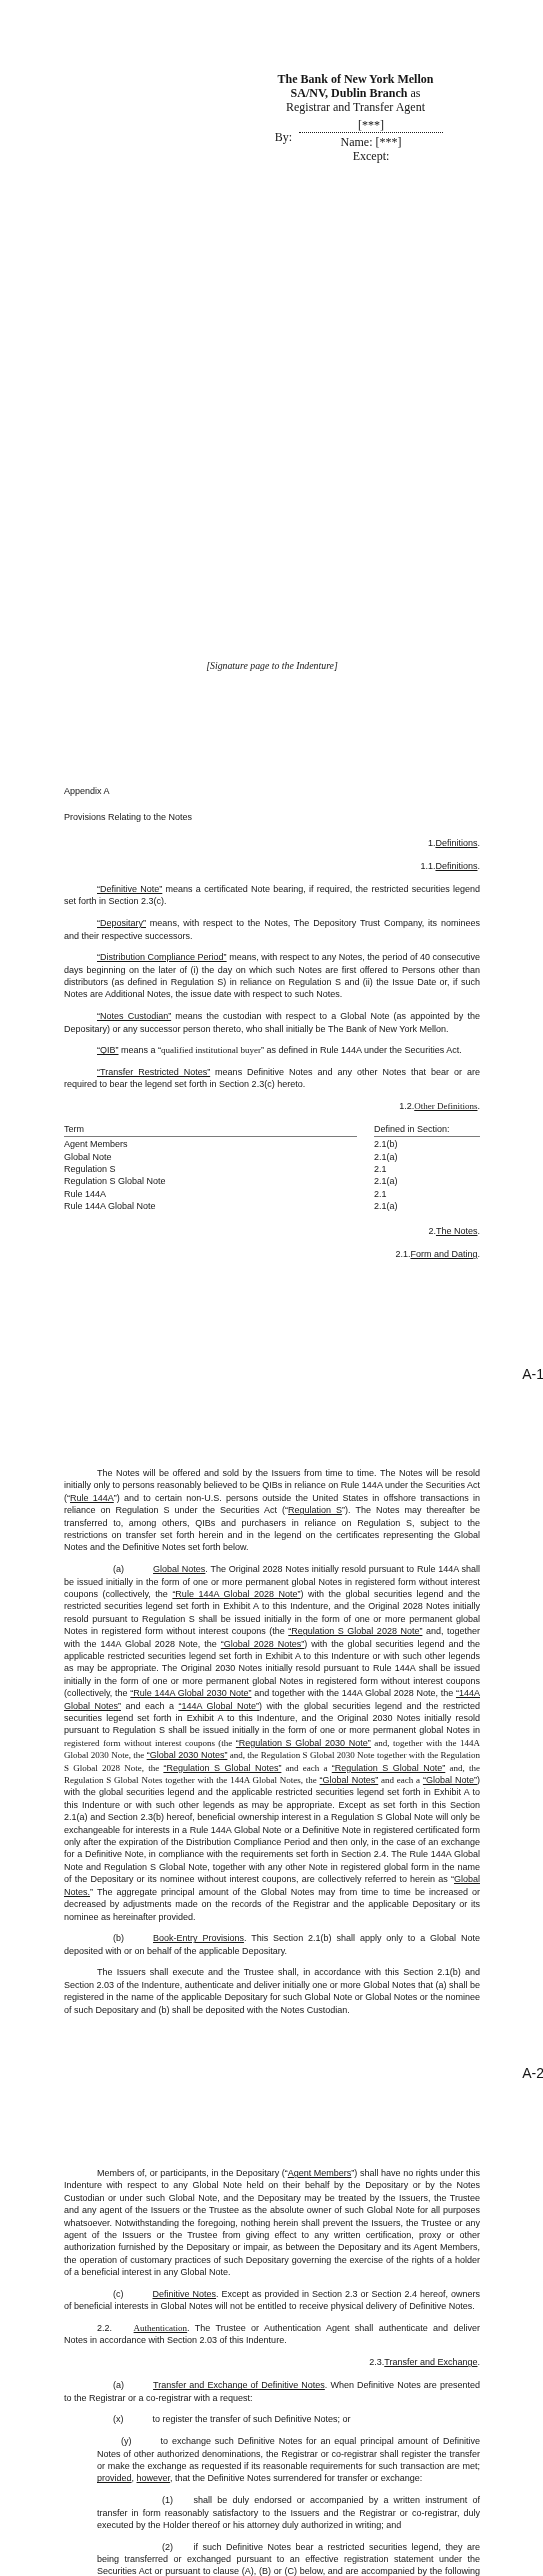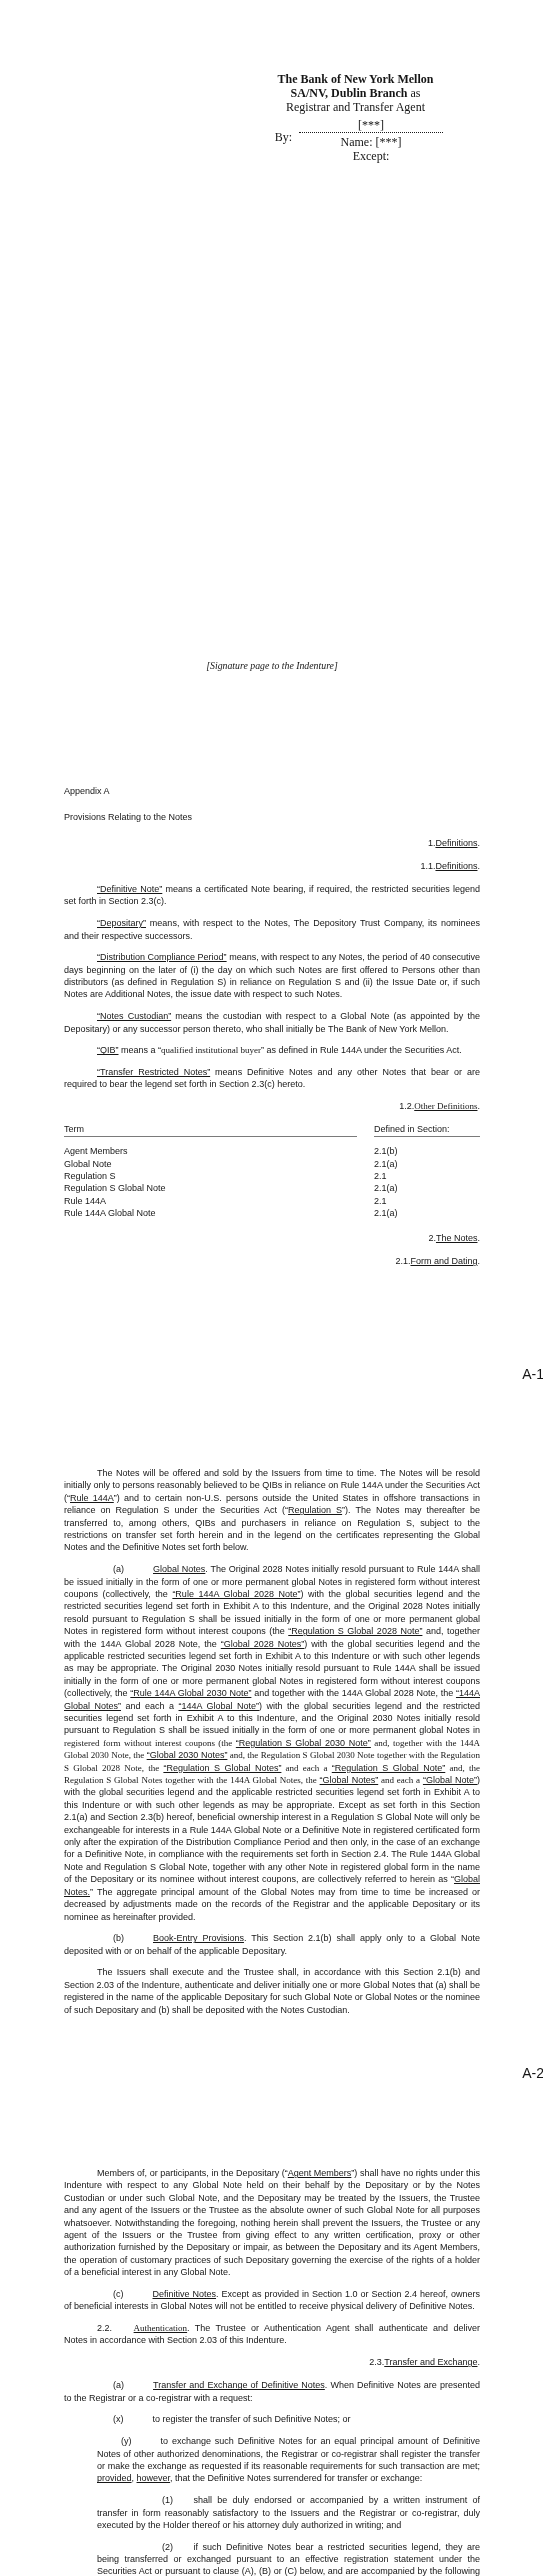--- a/index.html
+++ b/index.html
@@ -22,21 +22,21 @@
   .para.l1{margin-left:33px;text-indent:65px;}
   .para.h2p{text-indent:33px;}
   .tab{display:inline-block;}
   .u{text-decoration:underline;}
   .b{font-weight:bold;}
   .sf{font-family:"Liberation Serif",serif;}
   .def-table{margin:10.3px 0 12.4px 0;}
   .def-row{display:flex;gap:17.5px;line-height:12.4px;}
   .def-col1{flex:1;text-align:left;}
   .def-col2{width:106px;}
-  .def-head{margin-bottom:8px;}
+  .def-head{margin-bottom:1px;}
   .def-head .def-col1,.def-head .def-col2{border-bottom:1px solid #7a7a7a;padding-bottom:0.5px;}
   .folio{position:absolute;left:0;width:100%;text-align:right;font-size:14px;}
   .f1{top:663px;}
   .f2{top:659px;}
   .sig-block{position:absolute;left:268px;top:72px;width:175px;font-family:"Liberation Serif",serif;font-size:12px;line-height:14px;text-align:center;}
   .by-row{display:flex;margin-top:4.1px;}
   .by-label{width:31px;margin-top:12.4px;}
   .by-col{flex:1;}
   .dotline{border-bottom:1.3px dotted #1a1a1a;height:1px;margin-top:-1px;}
   .namel{margin-top:2.1px;}
@@ -118,21 +118,21 @@
         <div class="para la"><span>(a)</span><span class="tab" style="width: 29px;"></span><span class="u">Global Notes</span><span>. The Original 2028 Notes initially resold pursuant to Rule 144A shall be issued initially in the form of one or more permanent global Notes in registered form without interest coupons (collectively, the </span><span class="u">“Rule 144A Global 2028 Note”</span><span>) with the global securities legend and the restricted securities legend set forth in Exhibit A to this Indenture, and the Original 2028 Notes initially resold pursuant to Regulation S shall be issued initially in the form of one or more permanent global Notes in registered form without interest coupons (the </span><span class="u">“Regulation S Global 2028 Note”</span><span> and, together with the 144A Global 2028 Note, the </span><span class="u">“Global 2028 Notes”</span><span>) with the global securities legend and the applicable restricted securities legend set forth in Exhibit A to this Indenture or with such other legends as may be appropriate. The Original 2030 Notes initially resold pursuant to Rule 144A shall be issued initially in the form of one or more permanent global Notes in registered form without interest coupons (collectively, the </span><span class="u">“Rule 144A Global 2030 Note”</span><span> and together with the 144A Global 2028 Note, the </span><span class="u">“144A Global Notes”</span><span> and each a </span><span class="u">“144A Global Note”</span><span>) with the global securities legend and the restricted securities legend set forth in Exhibit A to this Indenture, and the Original 2030 Notes initially resold pursuant to Regulation S shall be issued initially in the form of one or more permanent global Notes in </span><span class="sf">registered form without interest coupons (the </span><span class="u">“Regulation S Global 2030 Note”</span><span class="sf"> and, together with the 144A Global 2030 Note, the </span><span class="u">“Global 2030 Notes”</span><span class="sf"> and, the Regulation S Global 2030 Note together with the Regulation S Global 2028 Note, the </span><span class="u">“Regulation S Global Notes”</span><span class="sf"> and each a </span><span class="u">“Regulation S Global Note”</span><span class="sf"> and, the Regulation S Global Notes together with the 144A Global Notes, the </span><span class="u">“Global Notes”</span><span class="sf"> and each a </span><span class="u">“Global Note”</span><span>) with the global securities legend and the applicable restricted securities legend set forth in Exhibit A to this Indenture or with such other legends as may be appropriate. Except as set forth in this Section 2.1(a) and Section 2.3(b) hereof, beneficial ownership interest in a Regulation S Global Note will only be exchangeable for interests in a Rule 144A Global Note or a Definitive Note in registered certificated form only after the expiration of the Distribution Compliance Period and then only, in the case of an exchange for a Definitive Note, in compliance with the requirements set forth in Section 2.4. The Rule 144A Global Note and Regulation S Global Note, together with any other Note in registered global form in the name of the Depositary or its nominee without interest coupons, are collectively referred to herein as “</span><span class="u">Global Notes.</span><span>” The aggregate principal amount of the Global Notes may from time to time be increased or decreased by adjustments made on the records of the Registrar and the applicable Depositary or its nominee as hereinafter provided.</span></div>
         <div class="para la"><span>(b)</span><span class="tab" style="width: 29px;"></span><span class="u">Book-Entry Provisions</span><span>. This Section 2.1(b) shall apply only to a Global Note deposited with or on behalf of the applicable Depositary.</span></div>
         <div class="para indent"><span>The Issuers shall execute and the Trustee shall, in accordance with this Section 2.1(b) and Section 2.03 of the Indenture, authenticate and deliver initially one or more Global Notes that (a) shall be registered in the name of the applicable Depositary for such Global Note or Global Notes or the nominee of such Depositary and (b) shall be deposited with the Notes Custodian.</span></div>
       </div>
     <div class="folio f2">A-2</div>
   </section>
 
   <section class="page">
     <div class="content c4">
         <div class="para indent"><span>Members of, or participants, in the Depositary (“</span><span class="u">Agent Members</span><span>”) shall have no rights under this Indenture with respect to any Global Note held on their behalf by the Depositary or by the Notes Custodian or under such Global Note, and the Depositary may be treated by the Issuers, the Trustee and any agent of the Issuers or the Trustee as the absolute owner of such Global Note for all purposes whatsoever. Notwithstanding the foregoing, nothing herein shall prevent the Issuers, the Trustee or any agent of the Issuers or the Trustee from giving effect to any written certification, proxy or other authorization furnished by the Depositary or impair, as between the Depositary and its Agent Members, the operation of customary practices of such Depositary governing the exercise of the rights of a holder of a beneficial interest in any Global Note.</span></div>
-        <div class="para la"><span>(c)</span><span class="tab" style="width: 29px;"></span><span class="u">Definitive Notes</span><span>. Except as provided in Section 1.0 or Section 2.4 hereof, owners of beneficial interests in Global Notes will not be entitled to receive physical delivery of Definitive Notes.</span></div>
+        <div class="para la"><span>(c)</span><span class="tab" style="width: 29px;"></span><span class="u">Definitive Notes</span><span>. Except as provided in Section 2.3 or Section 2.4 hereof, owners of beneficial interests in Global Notes will not be entitled to receive physical delivery of Definitive Notes.</span></div>
         <div class="para h2p"><span>2.2.</span><span class="tab" style="width: 21.6px;"></span><span class="u sf">Authentication</span><span>. The Trustee or Authentication Agent shall authenticate and deliver Notes in accordance with Section 2.03 of this Indenture.</span></div>
         <div class="h2"><span class="hnum">2.3.</span><span class="u">Transfer and Exchange</span><span>.</span></div>
         <div class="para la"><span>(a)</span><span class="tab" style="width: 29px;"></span><span class="u">Transfer and Exchange of Definitive Notes</span><span>. When Definitive Notes are presented to the Registrar or a co-registrar with a request:</span></div>
         <div class="para la"><span>(x)</span><span class="tab" style="width: 29px;"></span><span>to register the transfer of such Definitive Notes; or</span></div>
         <div class="para ly"><span>(y)</span><span class="tab" style="width: 29px;"></span><span>to exchange such Definitive Notes for an equal principal amount of Definitive Notes of other authorized denominations, the Registrar or co-registrar shall register the transfer or make the exchange as requested if its reasonable requirements for such transaction are met; </span><span class="u">provided</span><span>, </span><span class="u">however</span><span>, that the Definitive Notes surrendered for transfer or exchange:</span></div>
         <div class="para l1"><span>(1)</span><span class="tab" style="width: 20.6px;"></span><span>shall be duly endorsed or accompanied by a written instrument of transfer in form reasonably satisfactory to the Issuers and the Registrar or co-registrar, duly executed by the Holder thereof or his attorney duly authorized in writing; and</span></div>
         <div class="para l1"><span>(2)</span><span class="tab" style="width: 20.6px;"></span><span>if such Definitive Notes bear a restricted securities legend, they are being transferred or exchanged pursuant to an effective registration statement under the Securities Act or pursuant to clause (A), (B) or (C) below, and are accompanied by the following additional information and documents, as applicable:</span></div>
       </div>
 
   </section>

